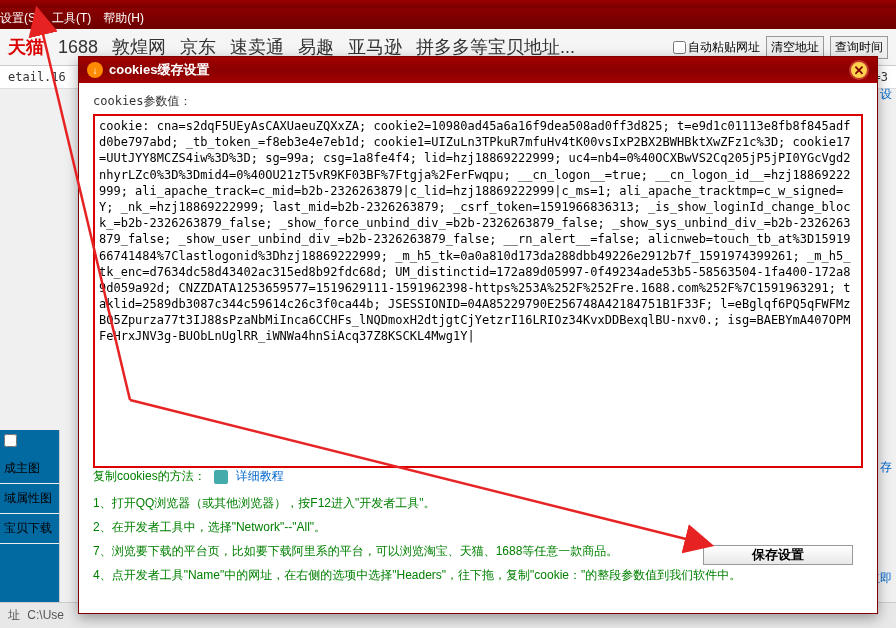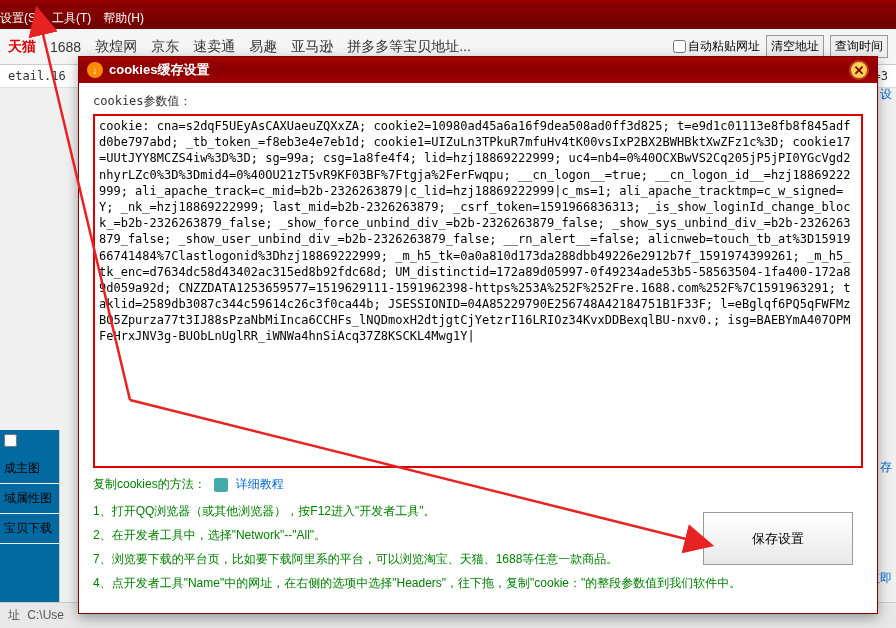--- a/index.html
+++ b/index.html
@@ -3,21 +3,21 @@
 <meta charset="utf-8">
 <style>
   * { box-sizing: border-box; margin: 0; padding: 0; }
   body { font-family: "Microsoft YaHei", Tahoma, sans-serif; font-size: 12px; background: #f0f0f0; width: 896px; height: 628px; overflow: hidden; position: relative; }
   
   .title-bar { background: linear-gradient(#9b0000, #7a0000); height: 8px; }
   .menu-bar { background: linear-gradient(#8a0000, #6d0000); color: #fff; padding: 2px 0; font-size: 12px; display: flex; gap: 12px; }
   .menu-item { cursor: pointer; }
   
   .toolbar { background: #f5f5f5; border-bottom: 1px solid #ccc; padding: 6px 8px; display: flex; align-items: center; gap: 14px; position: relative; }
-  .tab-link { color: #333; cursor: pointer; font-size: 14px; }
+  .tab-link { color: #333; cursor: pointer; font-size: 18px; }
   .tab-link.active { color: #d00; font-weight: bold; }
   .toolbar-right { margin-left: auto; display: flex; gap: 6px; align-items: center; }
   .toolbar-btn { background: #f0f0f0; border: 1px solid #999; padding: 2px 4px; font-size: 12px; cursor: pointer; }
   .chk { display: flex; align-items: center; gap: 2px; }
   
   .url-row { background: #fff; padding: 4px 8px; font-size: 12px; color: #333; font-family: monospace; border-bottom: 1px solid #ddd; }
   
   .bg-left { position: absolute; left: 0; top: 430px; bottom: 0; width: 60px; border-right: 1px solid #ccc; background: #0369a1; }
   .bg-left-item { padding: 6px 4px; font-size: 12px; border-bottom: 1px solid #eee; }
   
@@ -25,25 +25,25 @@
   .footer-prefix { display:inline-block; margin-right:4px; }
   
   
   .dialog { position: absolute; top: 56px; left: 78px; width: 800px; height: 558px; background: #fff; border: 1px solid #800000; box-shadow: 0 4px 12px rgba(0,0,0,0.35); display: flex; flex-direction: column; }
   .dlg-title { background: linear-gradient(#a40000, #8a0000, #a40000); color: #fff; padding: 4px 8px; display: flex; align-items: center; font-size: 13px; font-weight: bold; height: 26px; }
   .dlg-title-icon { width: 16px; height: 16px; background: #ff8c00; border-radius: 50%; display: inline-flex; align-items: center; justify-content: center; margin-right: 6px; color:#fff; font-size:10px; }
   .dlg-close { margin-left: auto; width: 20px; height: 20px; background: #ffd24d; border: 2px solid #c0392b; border-radius: 50%; display: flex; align-items: center; justify-content: center; cursor: pointer; font-weight: bold; color: #7a0000; }
   .dlg-body { flex: 1; padding: 10px 14px; overflow: hidden; display: flex; flex-direction: column; }
   .param-label { font-family: "SimSun", monospace; font-size: 12px; color: #333; margin-bottom: 4px; }
   .cookie-box { width: 100%; height: 354px; border: 2px solid #d00; outline: none; resize: none; font-family: "SimSun", monospace; font-size: 12px; line-height: 1.35; padding: 2px 4px; white-space: pre-wrap; word-break: break-all; }
-  .help-row { margin-top: 8px; color: #008000; font-size: 12px; display: flex; align-items: center; gap: 8px; }
+  .help-row { margin-top: 0; color: #008000; font-size: 12px; display: flex; align-items: center; gap: 8px; }
   .help-link { color: #0066cc; cursor: pointer; }
   .help-icon { width:14px; height:14px; background:#4aa; border-radius:2px; display:inline-block; }
   .instructions { color: #008000; font-size: 12px; margin-top: 6px; line-height: 2.0; }
-  .save-btn { position: absolute; right: 24px; bottom: 48px; width: 150px; height: 53px; background: linear-gradient(#fff,#e8e8e8); border: 1px solid #999; cursor: pointer; font-size: 13px; }
+  .save-btn { position: absolute; right: 24px; bottom: 48px; width: 150px; height: 20px; background: linear-gradient(#fff,#e8e8e8); border: 1px solid #999; cursor: pointer; font-size: 13px; font-weight: bold; }
   
   
   svg.overlay { position: absolute; top: 0; left: 0; pointer-events: none; }
 </style>
 </head>
 <body>
 
 <div class="title-bar"></div>
 
 <div class="menu-bar">

